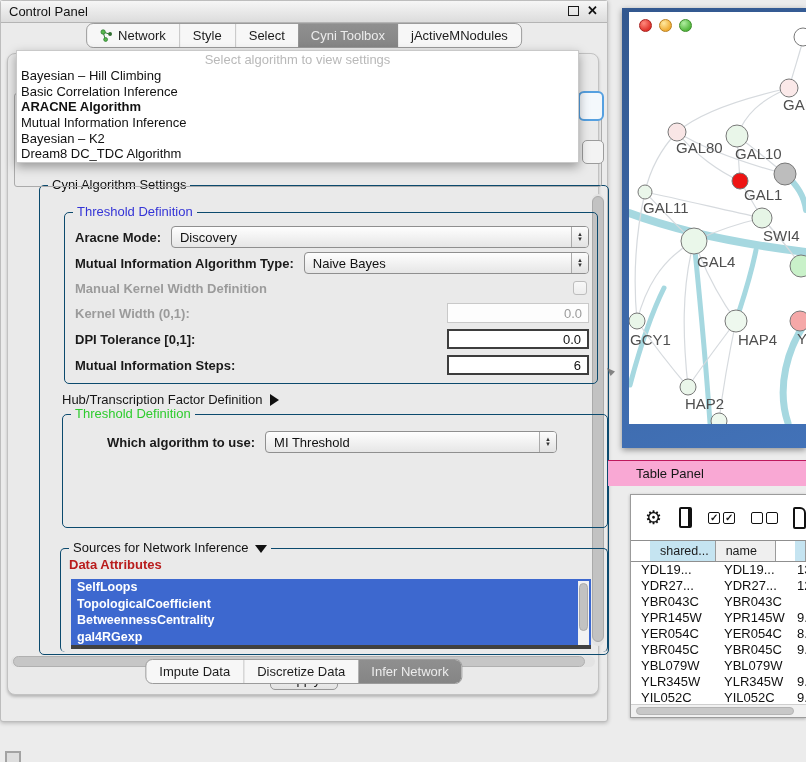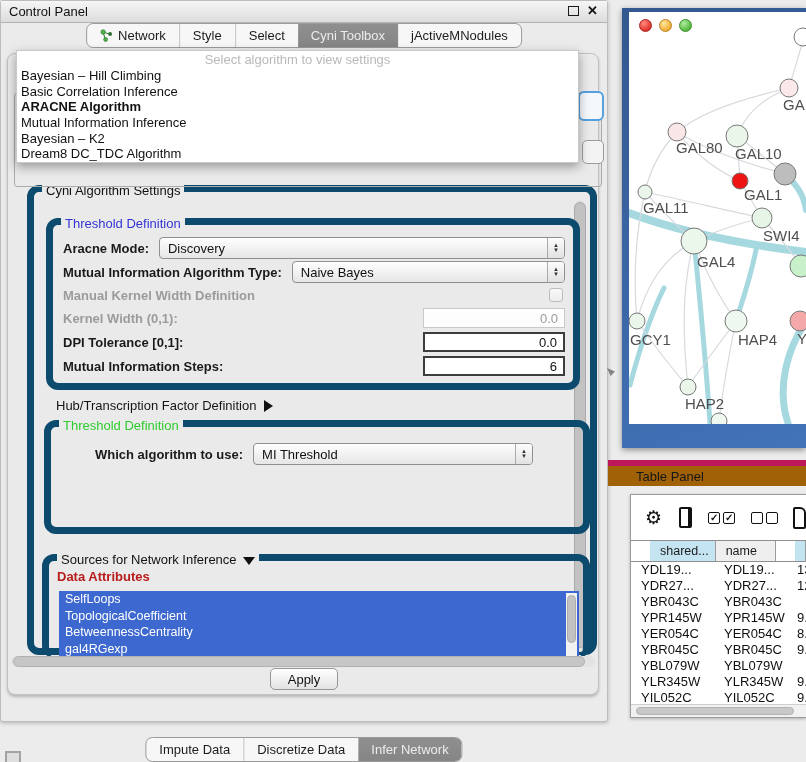--- a/index.html
+++ b/index.html
@@ -16,21 +16,21 @@
   .cp-title { font-size:13px; color:#111; padding-left:8px; }
   .cp-ctrl { position:absolute; top:5px; }
   .float-icon { right:28px; width:11px; height:10px; border:1.5px solid #1a1a1a; background:transparent; }
   .close-icon { right:9px; font-size:13px; font-weight:bold; color:#111; top:3px; line-height:14px; }
 
   
   .tabbar { position:absolute; left:50%; transform:translateX(-50%);
     display:inline-flex; align-items:stretch; background:#f7f7f7;
     border:1px solid #9b9b9b; border-radius:7px; height:25px; overflow:hidden; white-space:nowrap; }
   .top-tabbar { top:22px; }
-  .bottom-tabbar { top:736px; }
+  .bottom-tabbar { top:658px; }
   .tab { padding:0 13px; font-size:13px; color:#1c1c1c; display:flex; align-items:center; }
   .tab + .tab { border-left:1px solid #c6c6c6; }
   .tab.selected { background:linear-gradient(#8f8f8f,#858585); color:#ececec; border-left:none; }
   .tab.selected + .tab { border-left:none; }
   .net-icon { width:13px; height:13px; margin-right:5px; }
 
   
   .inner-panel { position:absolute; left:6px; top:52px; width:592px; height:642px;
     background:#eaeaea; border:1px solid #c2c2c2; border-radius:8px;
     box-shadow:0 2px 3px rgba(0,0,0,.22); }
@@ -45,21 +45,21 @@
 
   
   .algo-popup { position:absolute; left:15px; top:49px; width:563px; height:113px;
     background:#fff; border:1px solid #c9c9c9; box-shadow:0 4px 10px rgba(0,0,0,.35);
     z-index:10; overflow:hidden; }
   .algo-hint { text-align:center; color:#b9b9b9; font-size:13px; height:17px; line-height:17px; }
   .algo-item { font-size:13px; color:#111; height:15.7px; line-height:15.7px; padding-left:4px; }
   .algo-item.selected { font-weight:bold; }
 
   
-  .gbox { position:absolute; border:7px solid #0c4a6e; border-radius:12px; }
+  .gbox { position:absolute; border:1px solid #0c4a6e; border-radius:5px;margin-left:12px; }
   .gtitle { position:absolute; top:-9px; left:8px; background:#eaeaea; padding:0 4px;
     font-size:13px; color:#111; white-space:nowrap; }
   .t-blue { color:#3434d6; }
   .t-green { color:#2ecc2e; }
 
   .cyni-gbox { left:26px; top:184px; width:570px; height:470px; }
 
   
   .v-scroll { position:absolute; right:4px; top:8px; width:12px; height:452px;
     background:#e3e3e3; border-radius:6px; }
@@ -97,21 +97,21 @@
     border-right:6px solid transparent; margin-left:6px; display:inline-block; vertical-align:middle; }
 
   .thr-gbox { left:10px; top:228px; width:546px; height:114px; }
   .which-row { display:flex; align-items:center; margin:16px 50px 0 44px; }
   .mi-gbox { left:6px; top:52px; width:532px; height:52px; }
   .mi-row { display:flex; align-items:center; margin:14px 8px 0 10px; }
 
   .src-gbox { left:8px; top:362px; width:548px; height:104px; border-bottom:none; }
   .attr-title { position:absolute; left:8px; top:8px; font-weight:bold; font-size:13px; color:#b91c1c; }
   .attr-list { position:absolute; left:10px; top:30px; width:520px; height:70px;
-    background:#84cc16; overflow:hidden; }
+    background:#404040; overflow:hidden;font-weight:bold; }
   .attr-item { height:16.5px; line-height:16.5px; background:#3d68cf; color:#fff;
     font-size:12.5px; padding-left:6px; }
   .list-scroll { position:absolute; right:2px; top:2px; width:11px; height:64px; background:#f2f2f2; }
   .list-scroll .thumb { position:absolute; left:1px; top:2px; width:9px; height:48px;
     background:#c2c2c2; border:1px solid #ababab; border-radius:5px; }
 
   .h-scroll { position:absolute; left:10px; top:655px; width:584px; height:11px;
     background:#e3e3e3; border-radius:6px; }
   .h-scroll .thumb { position:absolute; left:2px; top:0; width:572px; height:11px;
     background:#c6c6c6; border:1px solid #b0b0b0; border-radius:6px; }
@@ -128,21 +128,21 @@
     background:linear-gradient(160deg,#33588f,#4272b8); box-shadow:0 2px 6px rgba(0,0,0,.4); }
   .net-content { position:absolute; left:7px; top:4px; width:177px; height:412px; background:#fff; overflow:hidden; }
   .lights { position:absolute; left:10px; top:7px; display:flex; gap:7px; z-index:5; }
   .light { width:13px; height:13px; border-radius:50%; }
   .light.red { background:radial-gradient(circle at 35% 30%, #ff8a7d, #e0332c 70%); border:1px solid #a8201e; }
   .light.yellow { background:radial-gradient(circle at 35% 30%, #ffe9a0, #f0ad34 70%); border:1px solid #b97f1f; }
   .light.green { background:radial-gradient(circle at 35% 30%, #b0eea0, #54b83e 70%); border:1px solid #3c8c2a; }
   .net-svg { position:absolute; left:0; top:0; }
 
   .tp-bar { position:absolute; left:608px; top:460px; width:198px; height:26px;
-    background:#a16207; border-top:6px solid #be185d; display:flex; align-items:center; }
+    background:#f9a8d4; border-top:1px solid #be185d; display:flex; align-items:center; }
   .tp-title { font-size:13px; color:#161616; padding-left:28px; }
 
   .table-box { position:absolute; left:630px; top:494px; width:176px; height:224px;
     background:#fff; border:1px solid #9b9b9b; border-right:none;
     box-shadow:0 1px 3px rgba(0,0,0,.25); overflow:hidden; }
   .tb-toolbar { height:45px; display:flex; align-items:center; padding-left:14px; background:#fff; }
   .gear-glyph { font-size:19px; color:#111; line-height:20px; }
   .col-icon { width:21px; height:21px; border:2.5px solid #111; border-radius:2px; margin-left:17px; position:relative; }
   .col-icon::after { content:""; position:absolute; left:7px; top:0; width:2.5px; height:100%; background:#111; }
   .cb-pair { display:flex; gap:3px; margin-left:16px; }

